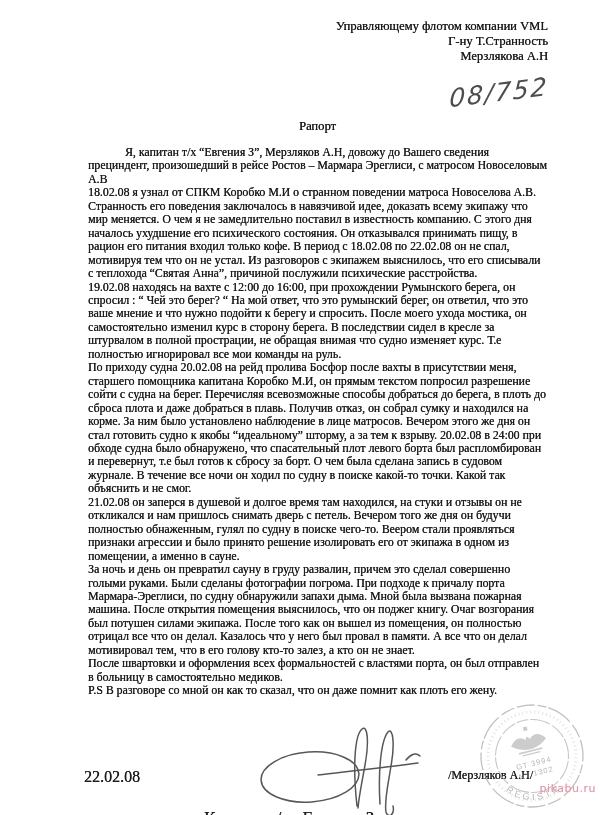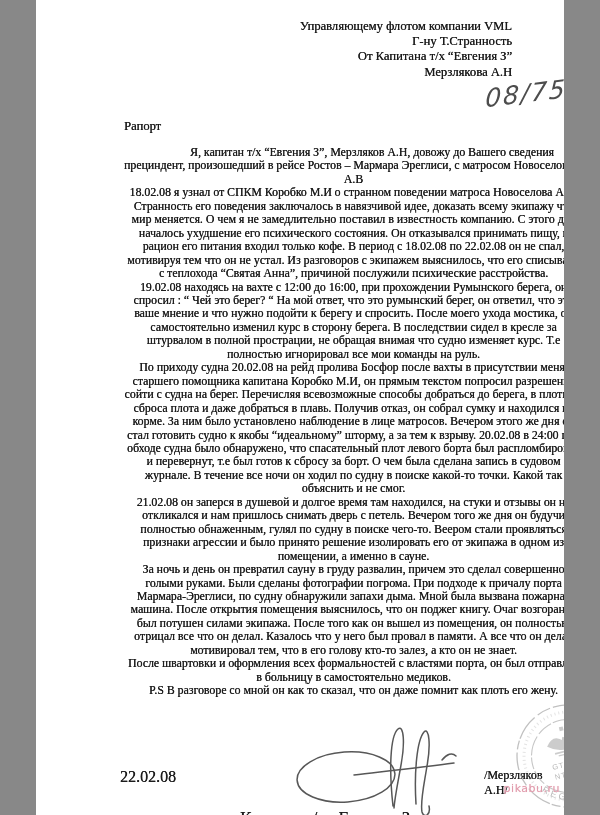--- a/index.html
+++ b/index.html
@@ -1,18 +1,18 @@
 <!DOCTYPE html>
 <html><head>
 <meta charset="utf-8">
 <style>
   html,body { margin:0; padding:0; background:#888; }
   .page {
     position:relative;
-    width:528px; height:815px;
+    width:600px; height:815px;
     margin:0 auto;
     background:#ffffff;
     font-family:"Liberation Serif", serif;
     color:#1c1c1c;
     overflow:hidden;
     text-shadow:0.25px 0 0 currentColor; 
   }
   .recipient {
     position:absolute; top:19px; right:52px;
     text-align:right; font-size:12.6px; line-height:15.2px;
@@ -21,28 +21,28 @@
   .handwritten-number {
     position:absolute; top:78px; left:449px;
     font-family:"DejaVu Sans", sans-serif;
     font-style:italic; font-size:25px; color:#4d4d4d;
     transform:rotate(-7deg) skewX(-10deg);
     letter-spacing:2px;
     text-shadow:none;
   }
   .doc-title {
     position:absolute; top:119px; left:88px; width:459px;
-    font-size:12.6px;
+    text-align:center; font-size:12.6px;
   }
   .doc-body {
     position:absolute; top:146px; left:88px; width:459px;
     font-size:11.8px; line-height:13.45px;
     text-align:left;
   }
-  .doc-body p { margin:0;text-align:center; }
+  .doc-body p { margin:0; }
   .doc-body p:first-child { text-indent:37px; }
   .footer-date   { position:absolute; top:768px; left:84px;  font-size:16px; }
   .footer-title  { position:absolute; top:808px; left:204px; font-size:17px; }
   .footer-name   { position:absolute; top:768px; left:424px; font-size:12px;margin-left:24px; }
   .signature-svg { position:absolute; top:720px; left:260px; overflow:visible; text-shadow:none; }
   .stamp-svg     { position:absolute; top:698px; left:470px; text-shadow:none; }
   .stamp-text    { font-family:"Liberation Sans", sans-serif; fill:#9f9f9f; }
   .watermark {
     position:absolute; bottom:20px; right:4px;
     font-family:"DejaVu Sans", sans-serif;
@@ -52,21 +52,20 @@
   }
 </style>
 </head>
 <body>
 
 <div class="page">
 
   <div class="recipient">
       <div>Управляющему флотом компании VML</div>
       <div>Г-ну Т.Странность</div>
-      <div>От Капитана т/х “Евгения З”</div>
       <div>Мерзлякова А.Н</div>
     </div>
 
   <div class="handwritten-number">08/752</div>
 
   <div class="doc-title">Рапорт</div>
 
   <div class="doc-body">
       <p>Я, капитан т/х “Евгения З”, Мерзляков А.Н, довожу до Вашего сведения прециндент, произошедший в рейсе Ростов – Мармара Эреглиси, с матросом Новоселовым А.В</p>
       <p>18.02.08 я узнал от СПКМ Коробко М.И о странном поведении матроса Новоселова А.В. Странность его поведения заключалось в навязчивой идее, доказать всему экипажу что мир меняется. О чем я не замедлительно поставил в известность компанию. С этого дня началось ухудшение его психического состояния. Он отказывался принимать пищу, в рацион его питания входил только кофе. В период с 18.02.08 по 22.02.08 он не спал, мотивируя тем что он не устал. Из разговоров с экипажем выяснилось, что его списывали с теплохода “Святая Анна”, причиной послужили психические расстройства.</p>

